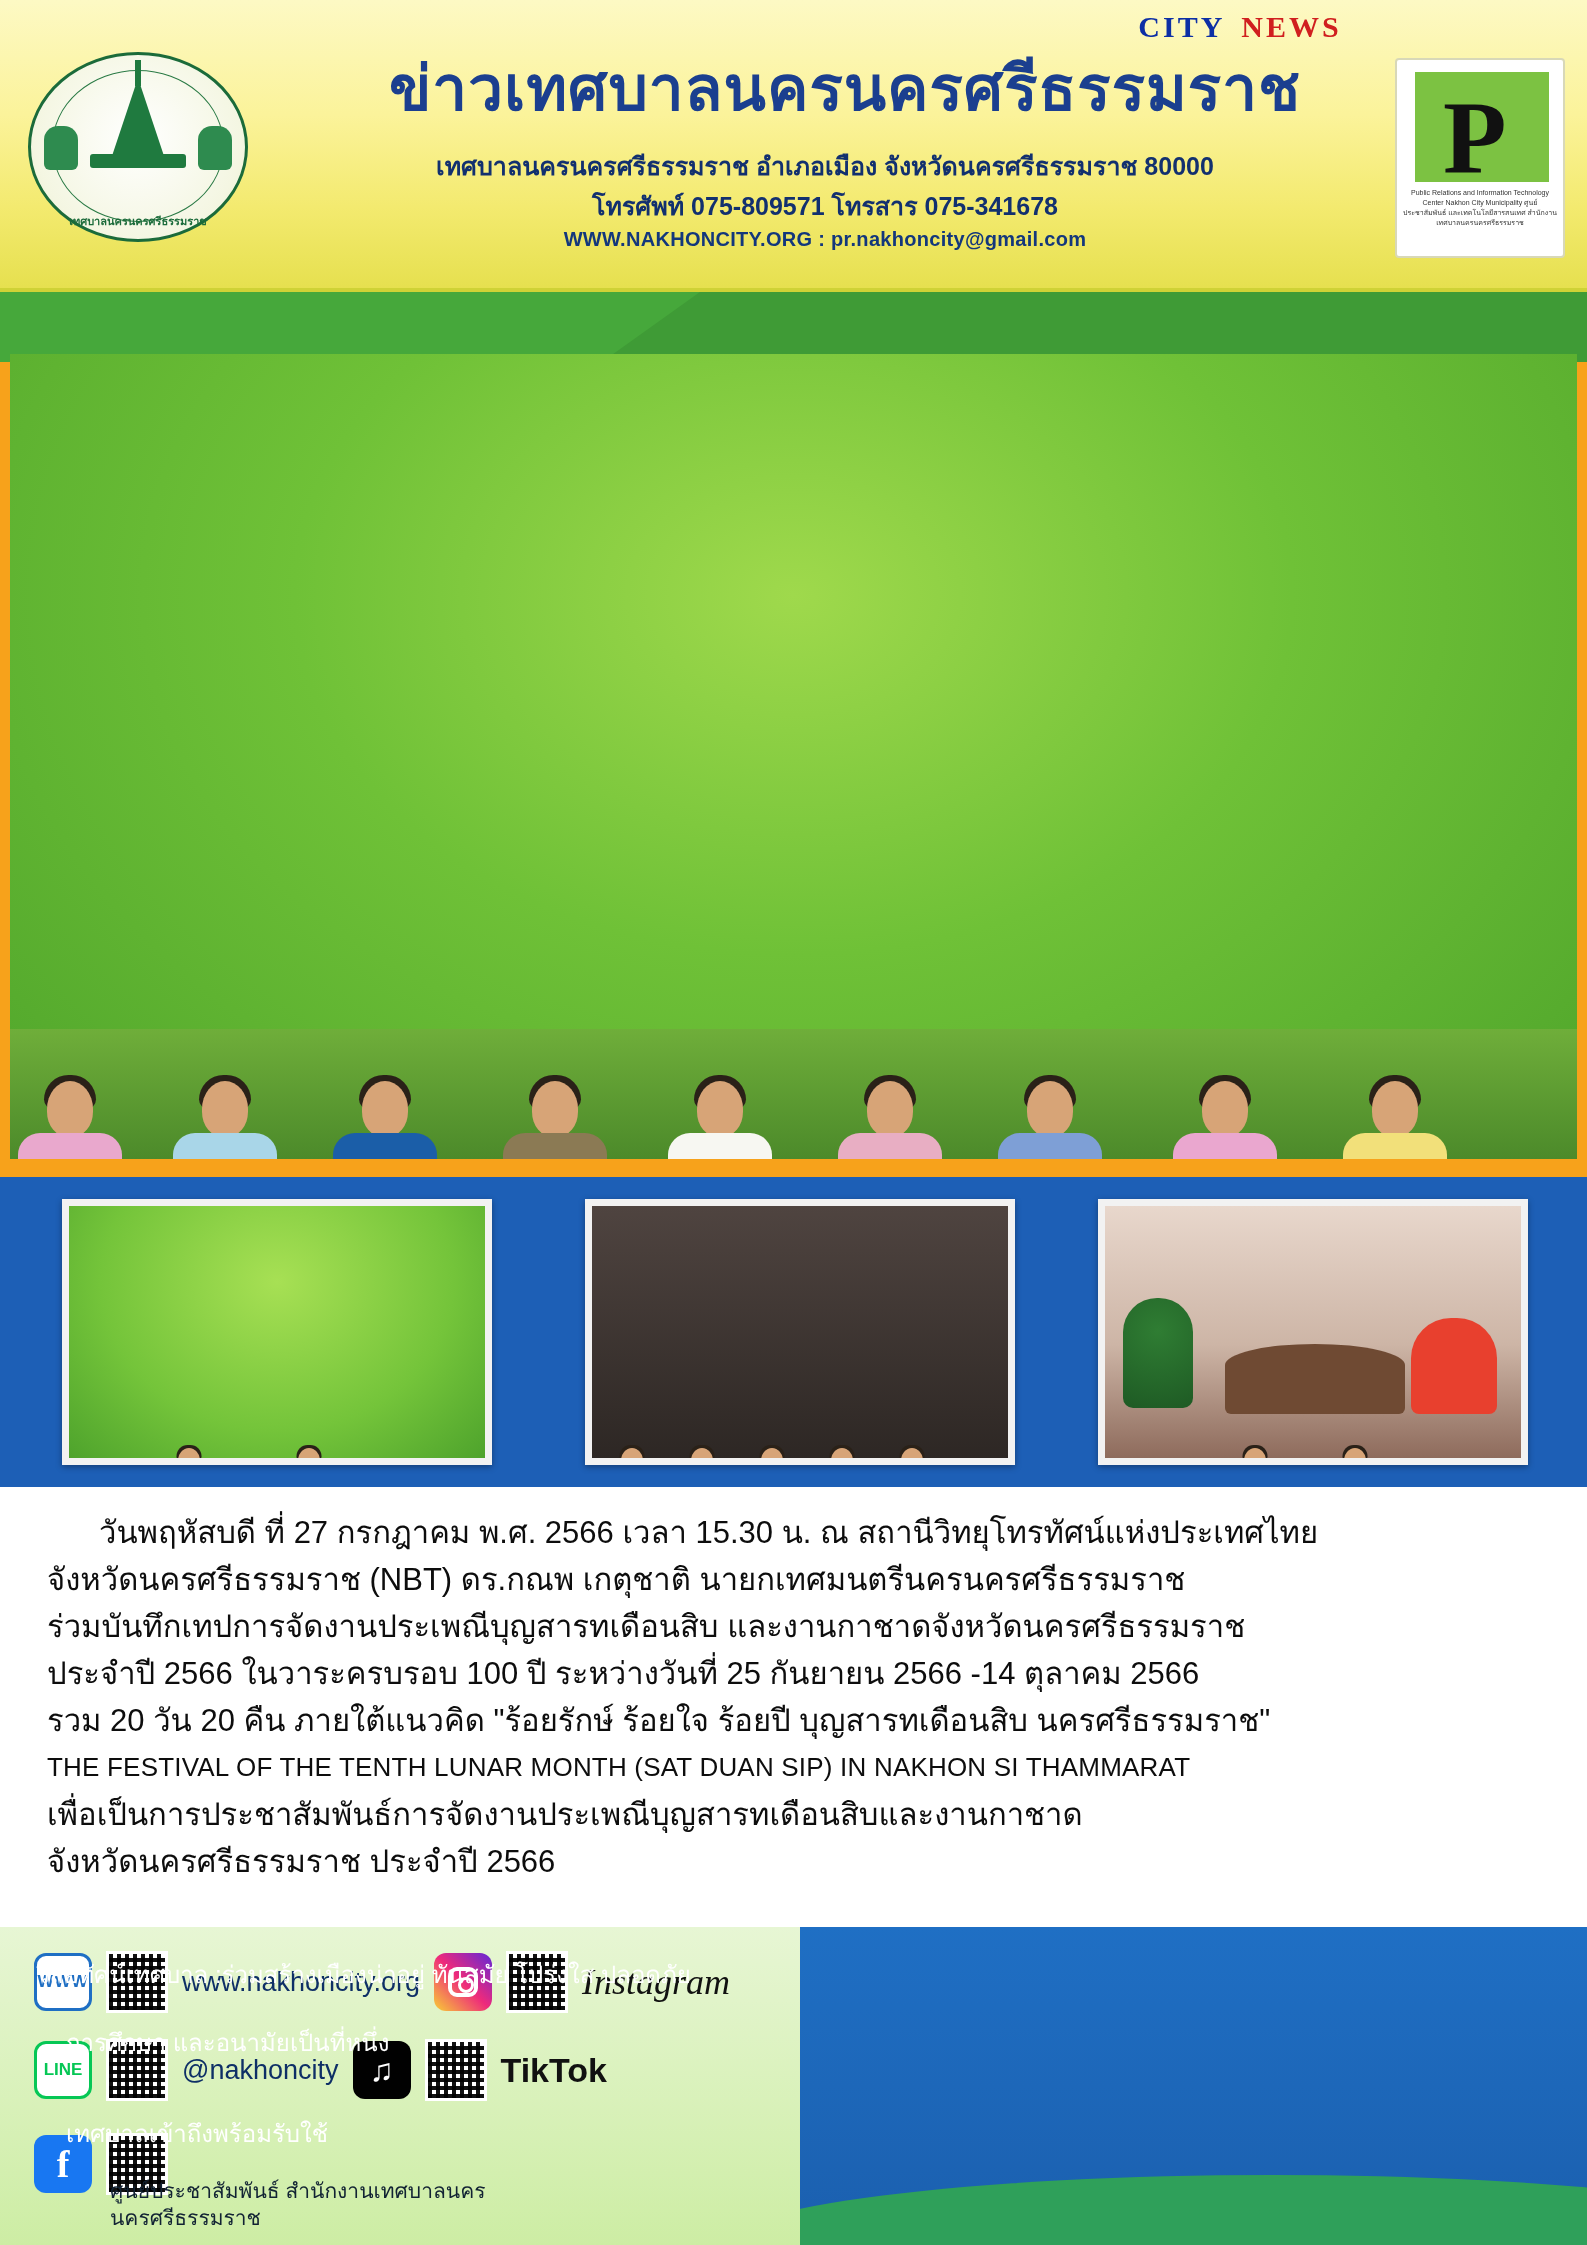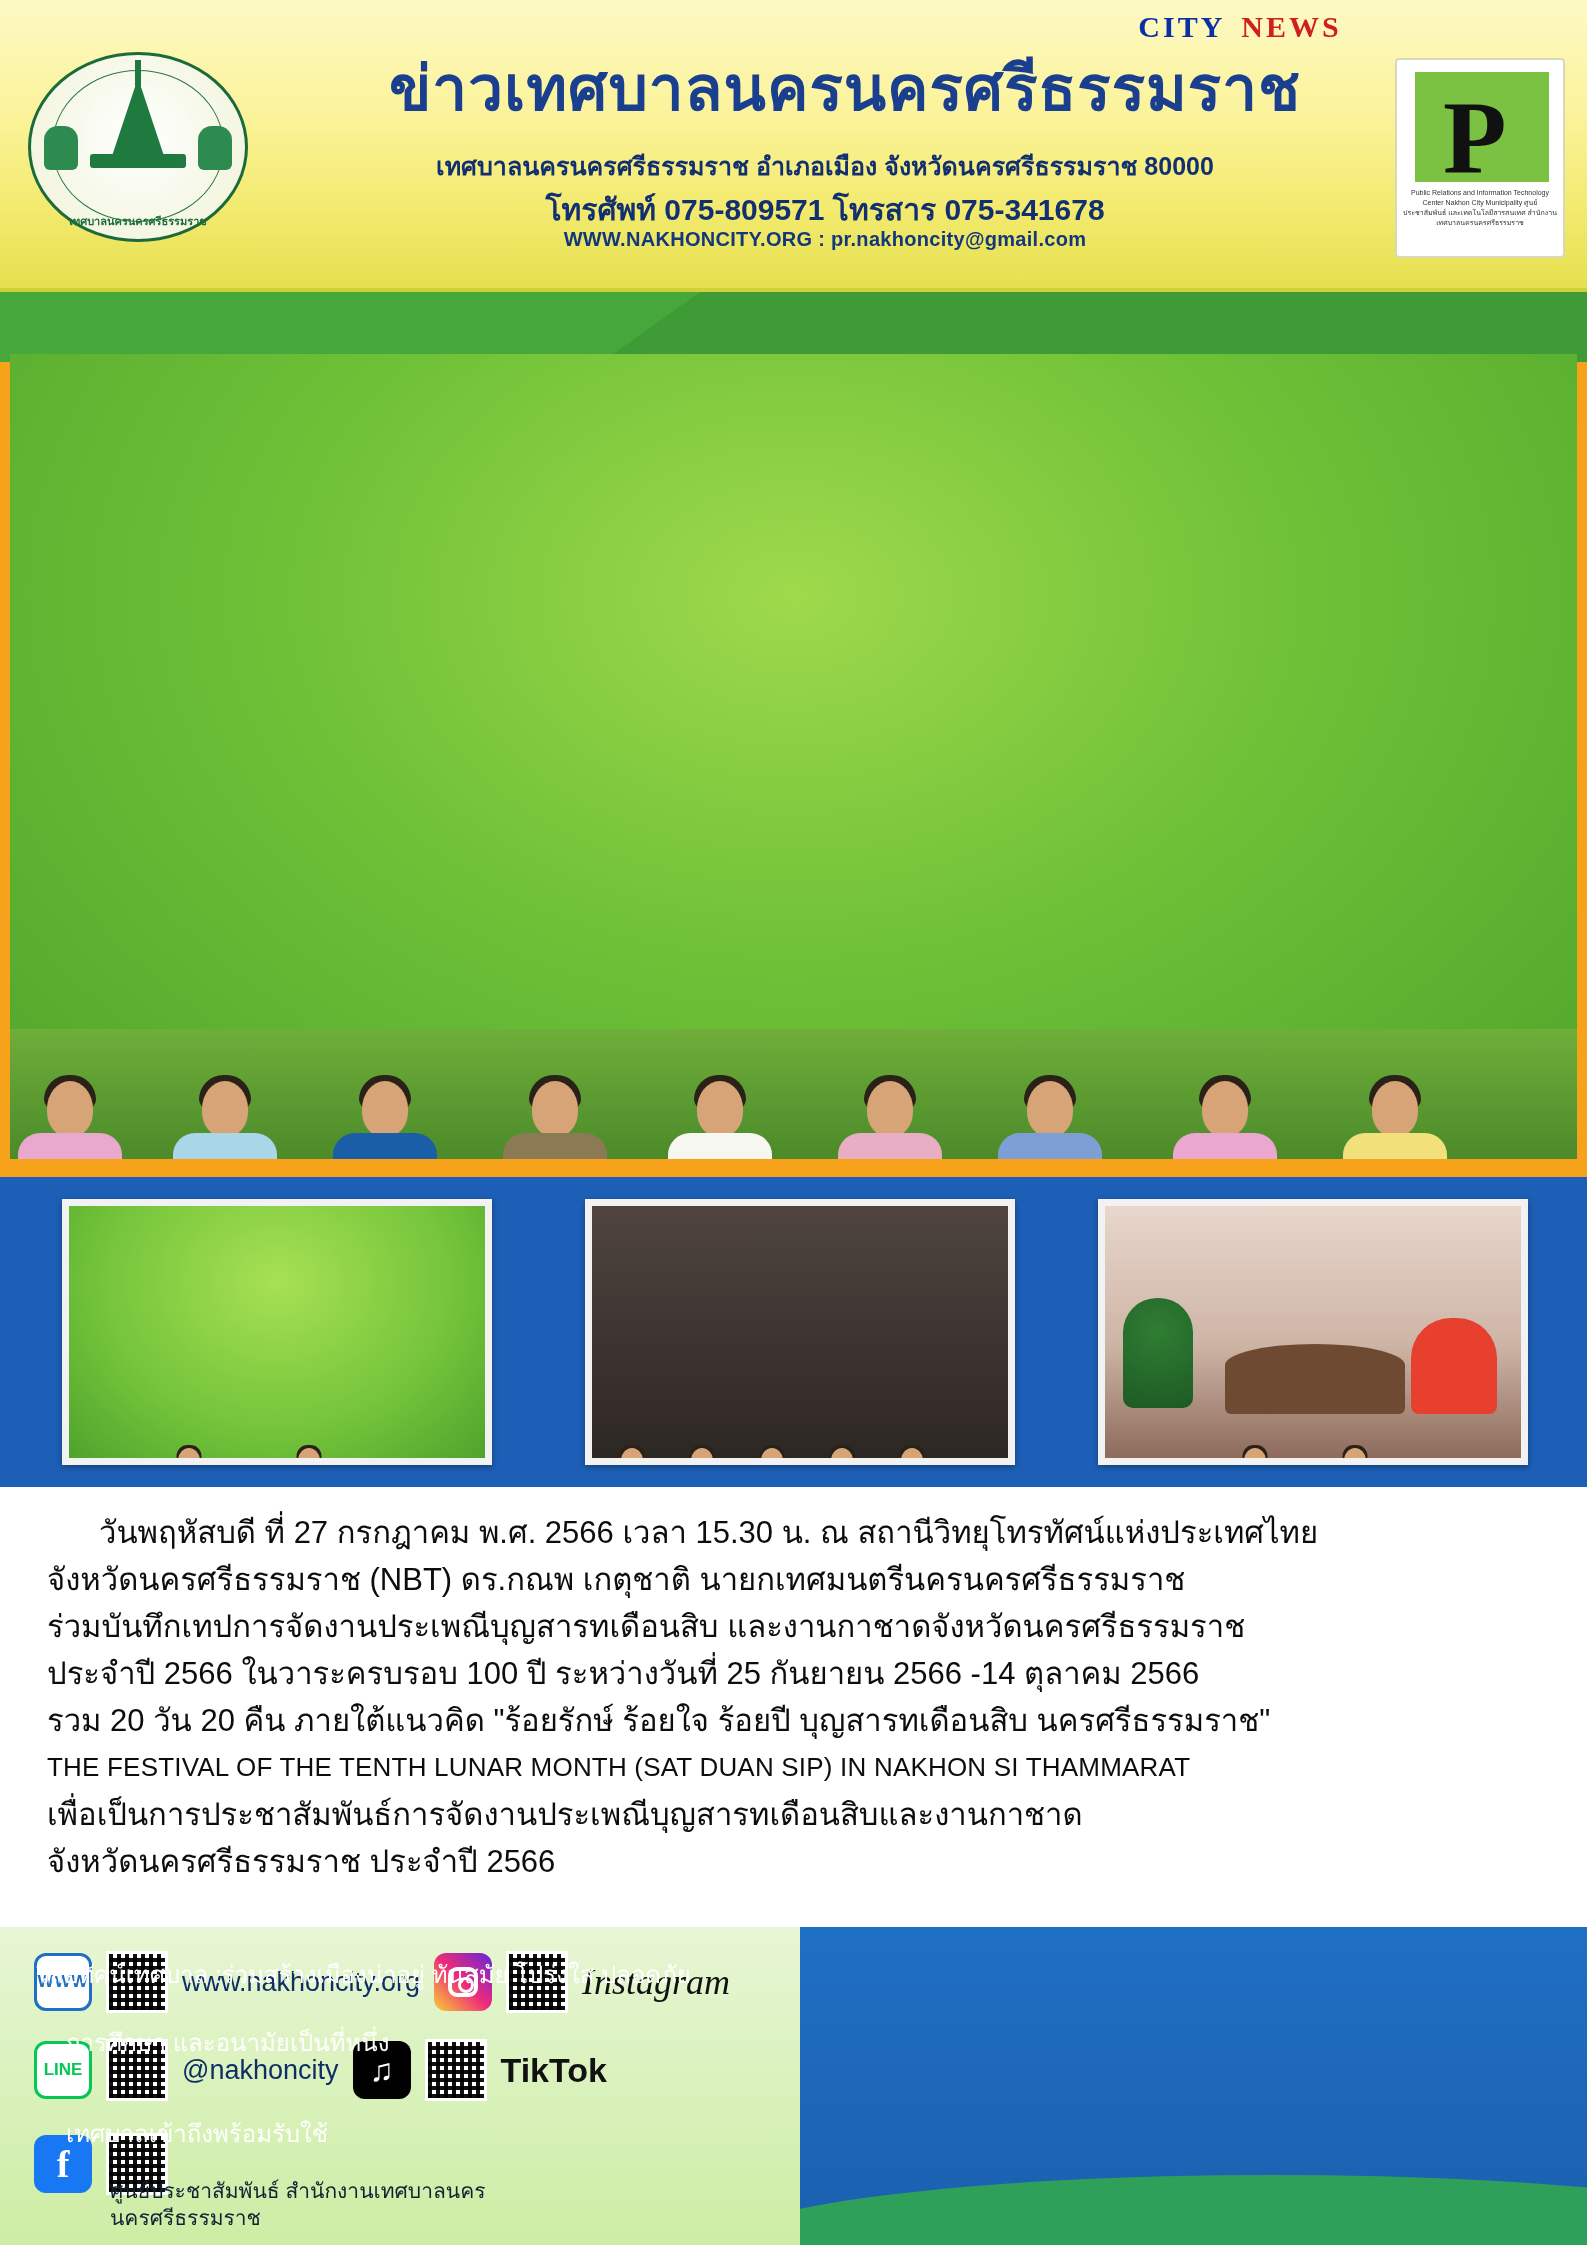--- a/index.html
+++ b/index.html
@@ -125,21 +125,21 @@
     font-size: 25px;
     color: #12306f;
     font-weight: bold;
   }
   .header-sub2 {
     position: absolute;
     left: 265px;
     top: 186px;
     width: 1120px;
     text-align: center;
-    font-size: 30px;
+    font-size: 25px;
     color: #12306f;
     font-weight: bold;
   }
   .header-sub3 {
     position: absolute;
     left: 265px;
     top: 228px;
     width: 1120px;
     text-align: center;
     font-size: 20px;

